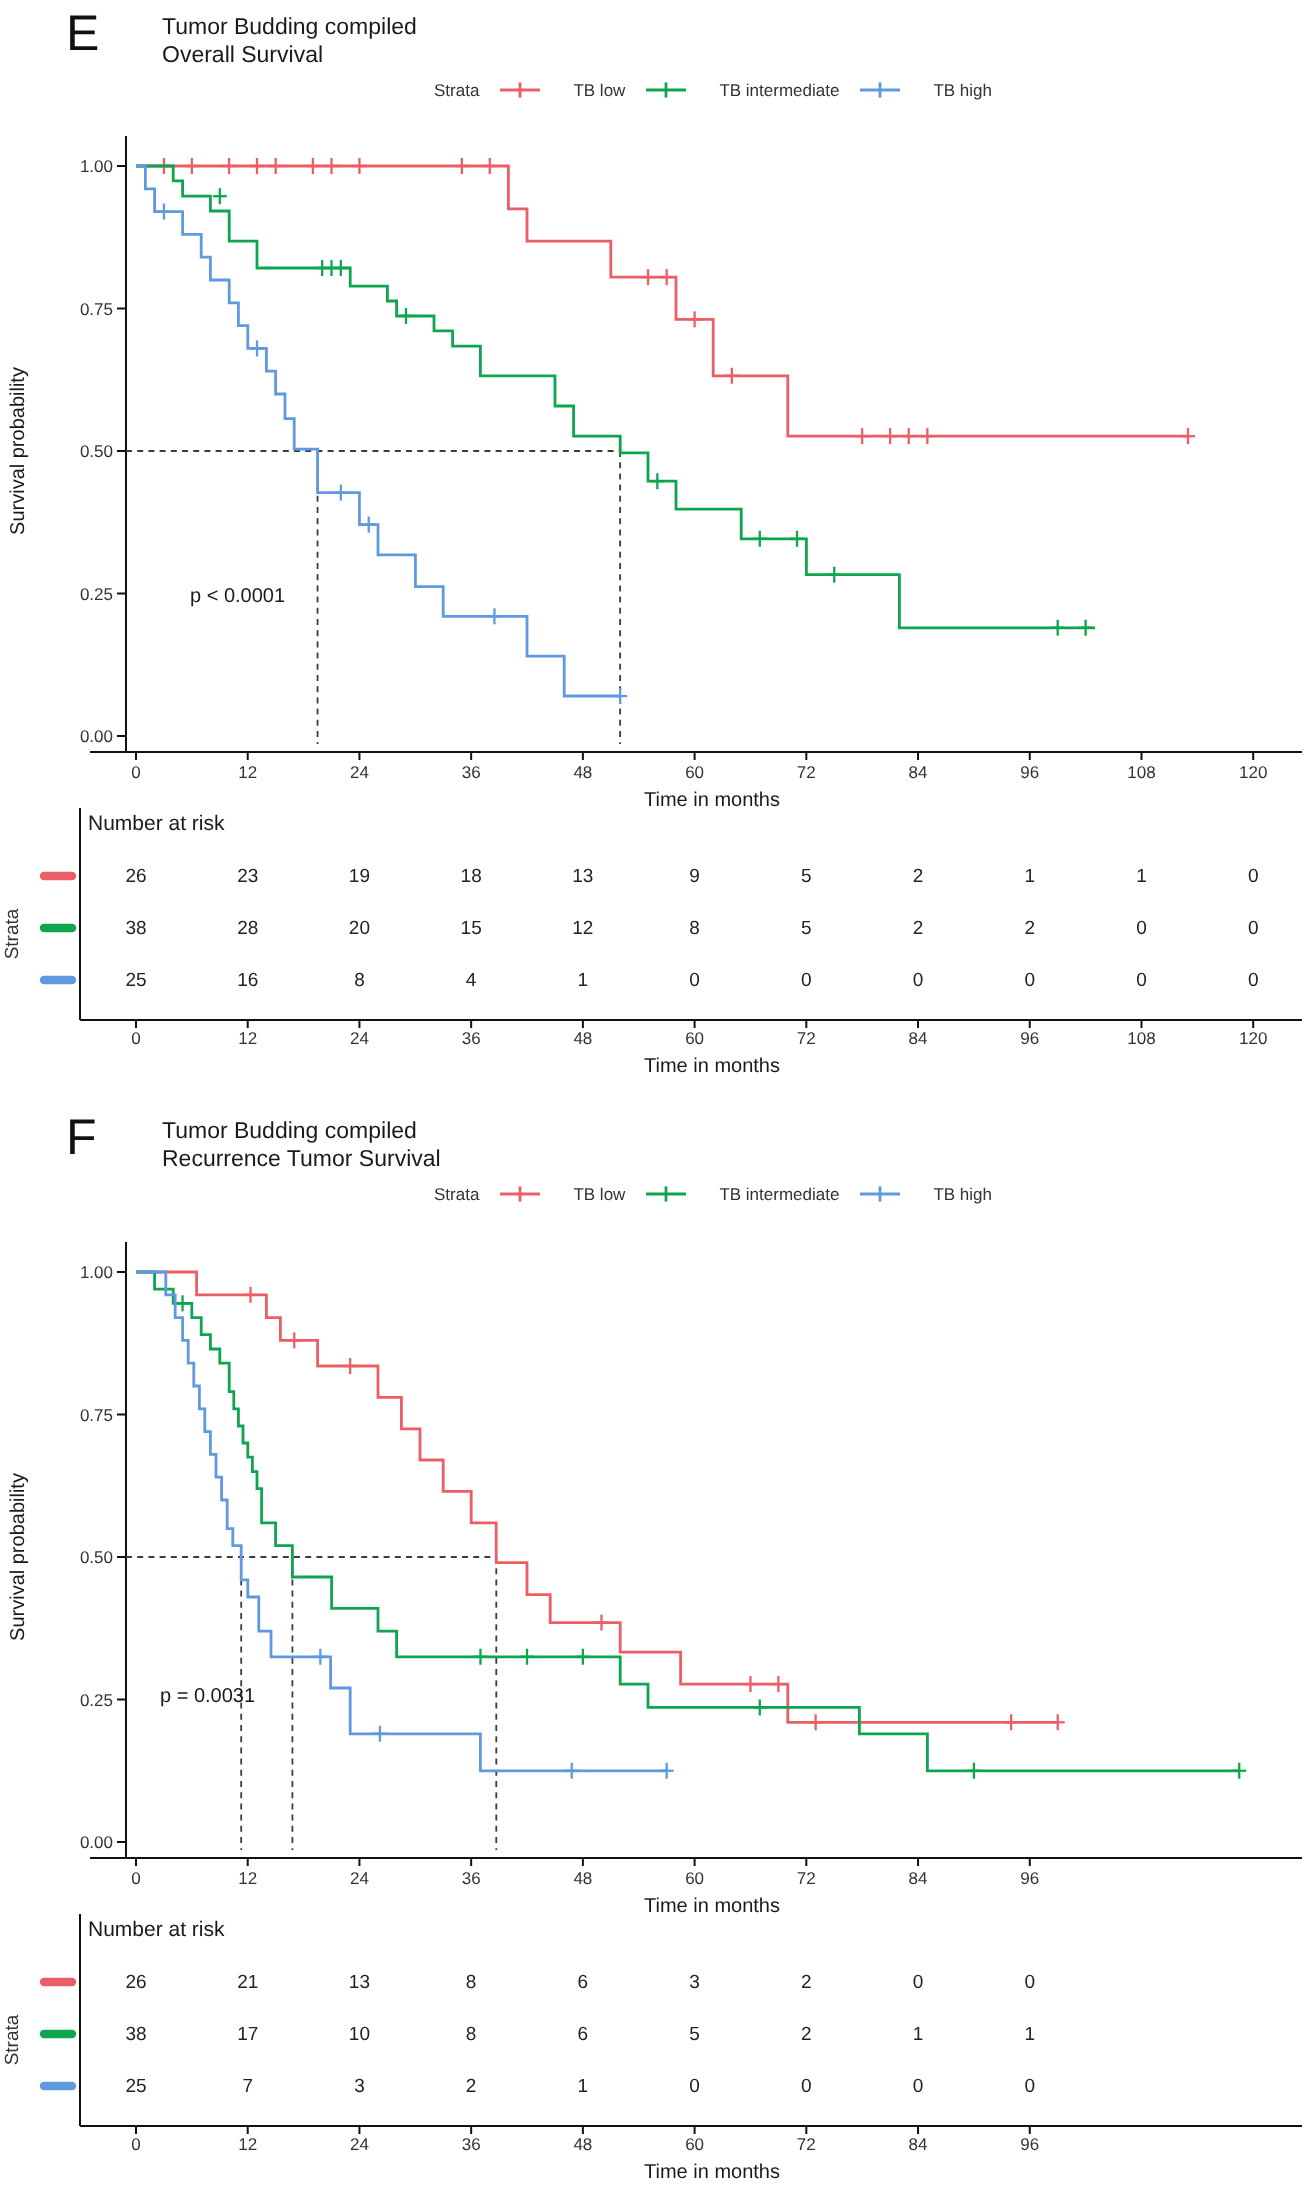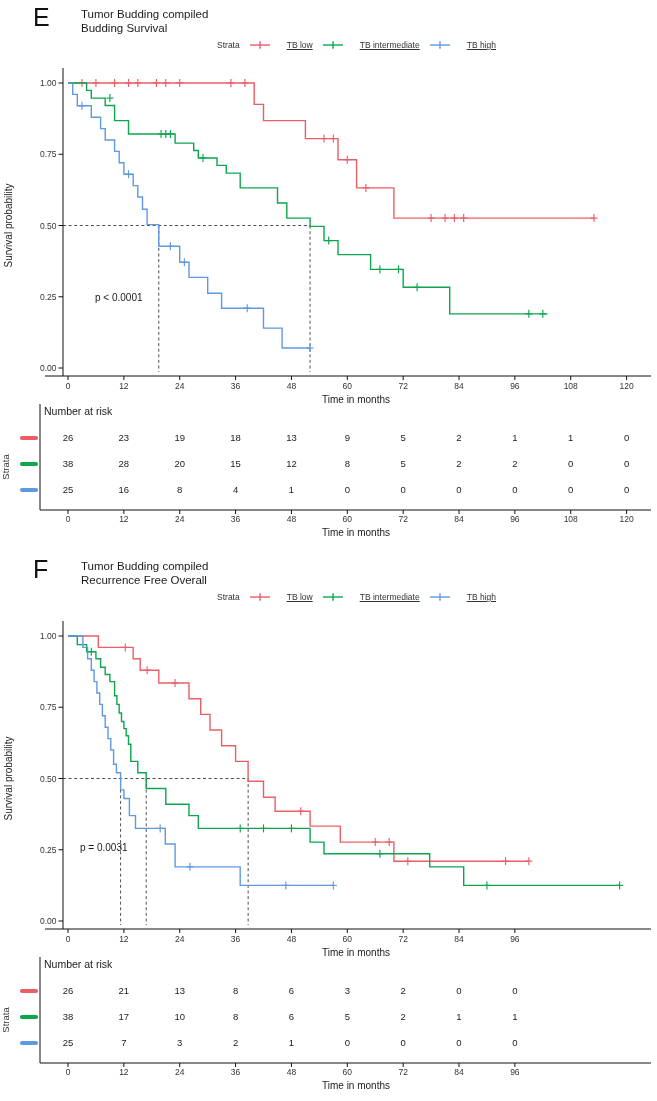--- a/index.html
+++ b/index.html
@@ -8,33 +8,33 @@
   .panel-header{position:relative;width:657px;}
   .panel-header.e{height:58px;}
   .panel-header.f{height:63px;}
   .panel-letter{position:absolute;left:33px;top:3px;font-size:25px;color:#111;}
   .panel-header.f .panel-letter{top:7px;}
   .panel-titles{margin-left:81px;padding-top:7px;font-size:11.5px;line-height:1.22;color:#1a1a1a;}
   .panel-header.f .panel-titles{padding-top:11px;}
   .legend{position:absolute;left:0;right:0;display:flex;align-items:center;justify-content:center;padding-left:56px;gap:9px;font-size:8.5px;color:#333;}
   .panel-header.e .legend{top:40px;}
   .panel-header.f .legend{top:44px;}
-  .legend-item{display:inline-flex;align-items:flex-end;gap:16px;text-decoration:underline;}
+  .legend-item{display:inline-flex;align-items:flex-end;gap:16px;}
   svg.km{display:block;}
   svg text{font-family:"Liberation Sans","DejaVu Sans",sans-serif;}
 </style>
 </head>
 <body>
 
 <section class="panel">
   <div class="panel-header e">
     <span class="panel-letter">E</span>
     <div class="panel-titles">
       <div>Tumor Budding compiled</div>
-      <div>Budding Survival</div>
+      <div>Overall Survival</div>
     </div>
     <div class="legend">
       <span class="legend-title">Strata</span>
       <span class="legend-item">
         <svg class="key" width="22" height="10">
             <line x1="1" y1="5" x2="21" y2="5" stroke="#EC5E66" stroke-width="1.4"></line>
             <line x1="11" y1="1.2" x2="11" y2="8.8" stroke="#EC5E66" stroke-width="1.4"></line>
           </svg>
         <span>TB low</span>
       </span>
@@ -234,21 +234,21 @@
       <text x="626.6" y="464" text-anchor="middle" font-size="8.5" fill="#333">120</text>
       <text x="356" y="478" text-anchor="middle" font-size="10" fill="#1a1a1a">Time in months</text>
     </svg>
 </section>
 
 <section class="panel">
   <div class="panel-header f">
     <span class="panel-letter">F</span>
     <div class="panel-titles">
       <div>Tumor Budding compiled</div>
-      <div>Recurrence Free Overall</div>
+      <div>Recurrence Tumor Survival</div>
     </div>
     <div class="legend">
       <span class="legend-title">Strata</span>
       <span class="legend-item">
         <svg class="key" width="22" height="10">
             <line x1="1" y1="5" x2="21" y2="5" stroke="#EC5E66" stroke-width="1.4"></line>
             <line x1="11" y1="1.2" x2="11" y2="8.8" stroke="#EC5E66" stroke-width="1.4"></line>
           </svg>
         <span>TB low</span>
       </span>

